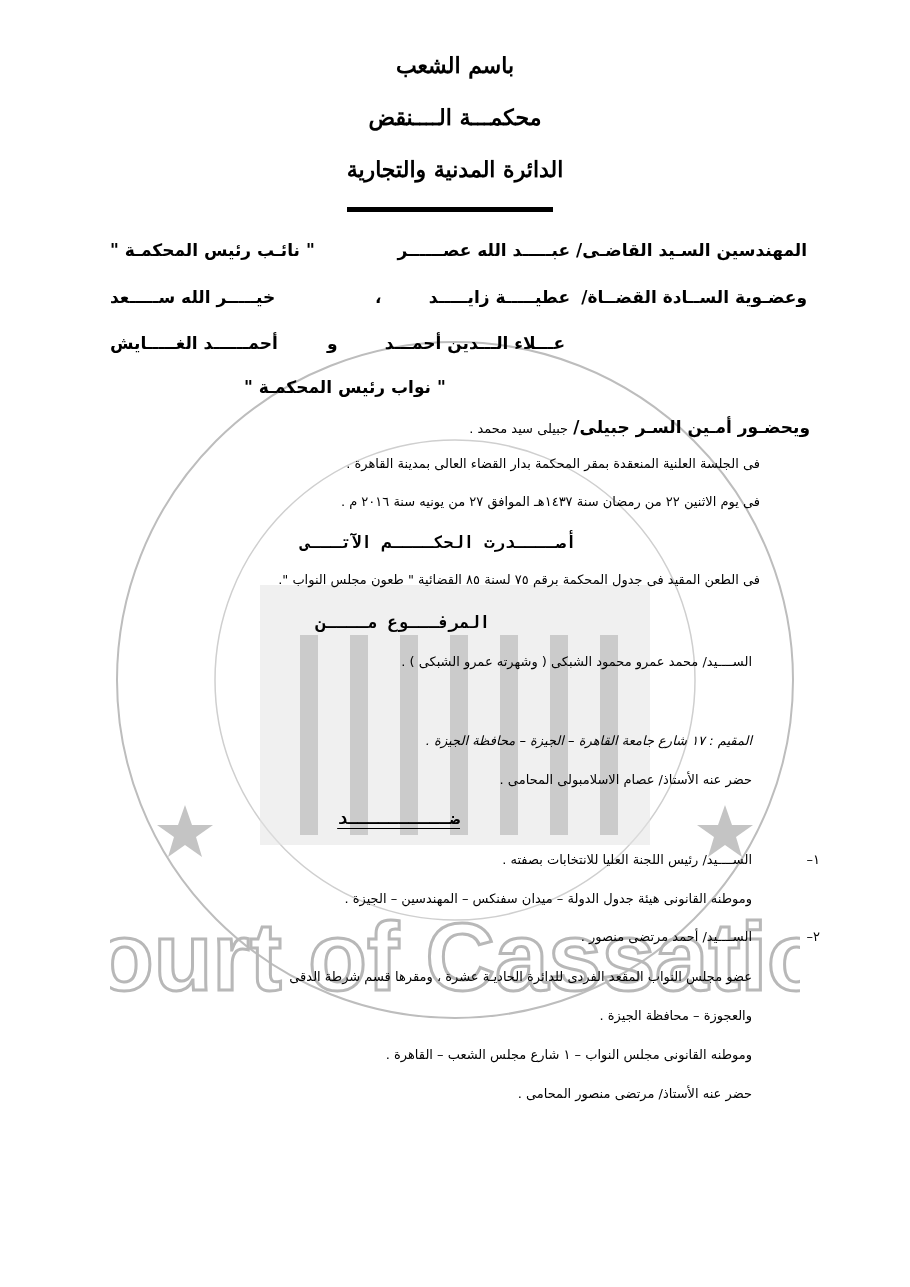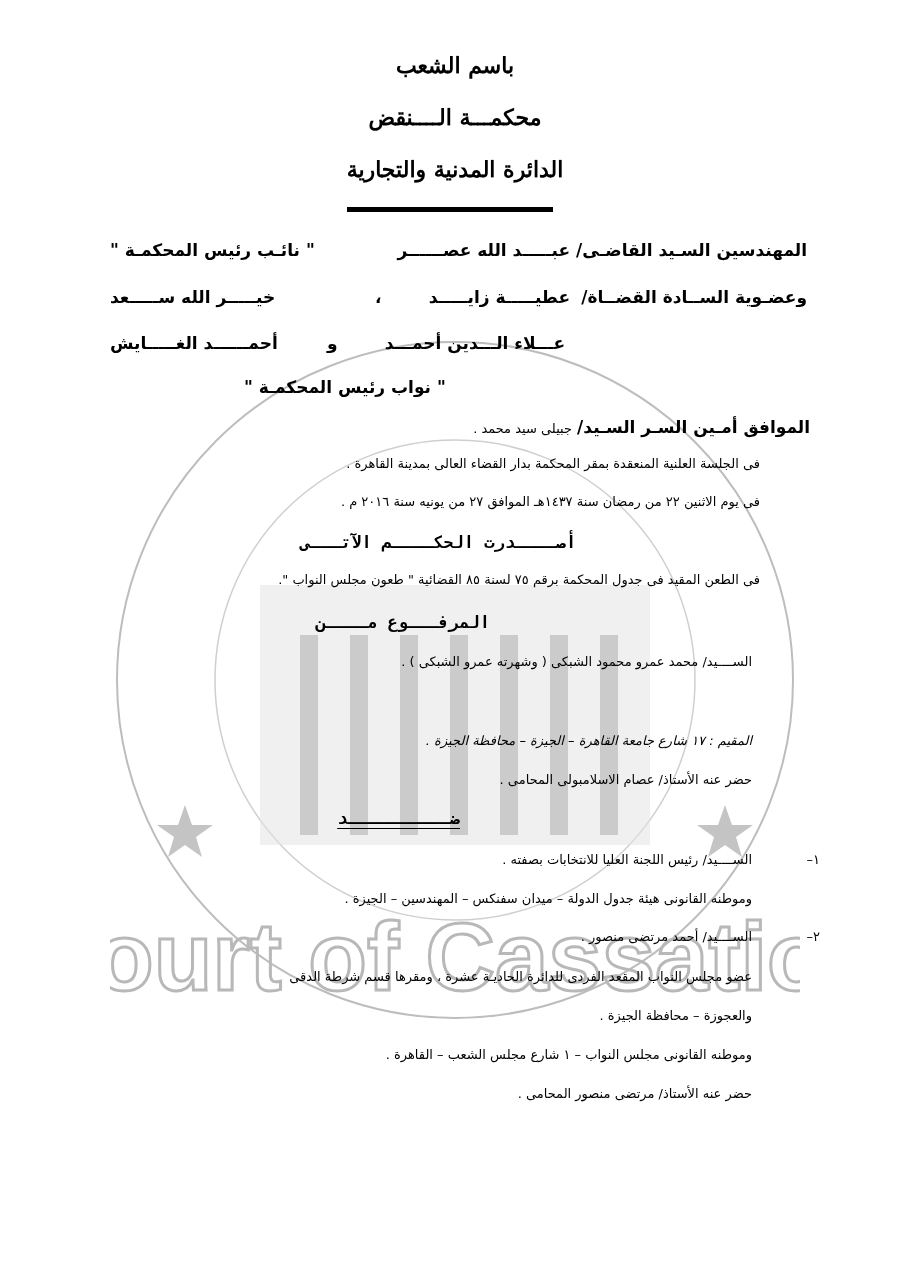--- a/index.html
+++ b/index.html
@@ -58,21 +58,21 @@
   <div class="line b" style="top:287px; left:375px;">،</div>
   <div class="line b" style="top:287px; left:110px;">خيـــــر الله ســـــعد</div>
 
   <div class="line b" style="top:333px; right:345px;">عـــلاء الـــدين أحمـــد</div>
   <div class="line b" style="top:333px; left:327px;">و</div>
   <div class="line b" style="top:333px; left:110px;">أحمــــــد الغـــــايش</div>
 
   <div class="line b" style="top:377px; left:244px;">" نواب رئيس المحكمـة "</div>
 
   <div class="line" style="top:417px; right:100px;">
-    <span class="b">الموافق أمـين السـر السـيد/</span>
+    <span class="b">ويحضـور أمـين السـر جبيلى/</span>
     <span class="n">جبيلى سيد محمد .</span>
   </div>
 
   <div class="line n" style="top:456px; right:150px;">فى الجلسة العلنية المنعقدة بمقر المحكمة بدار القضاء العالى بمدينة القاهرة .</div>
   <div class="line n" style="top:494px; right:150px;">فى يوم الاثنين ٢٢ من رمضان سنة ١٤٣٧هـ الموافق ٢٧ من يونيه سنة ٢٠١٦ م .</div>
 
   <div class="line b ctr" style="top:532px; left:300px; width:310px;">أصــــدرت الحكــــم الآتـــى</div>
 
   <div class="line n" style="top:572px; right:150px;">فى الطعن المقيد فى جدول المحكمة برقم ٧٥ لسنة ٨٥ القضائية " طعون مجلس النواب ".</div>
 

